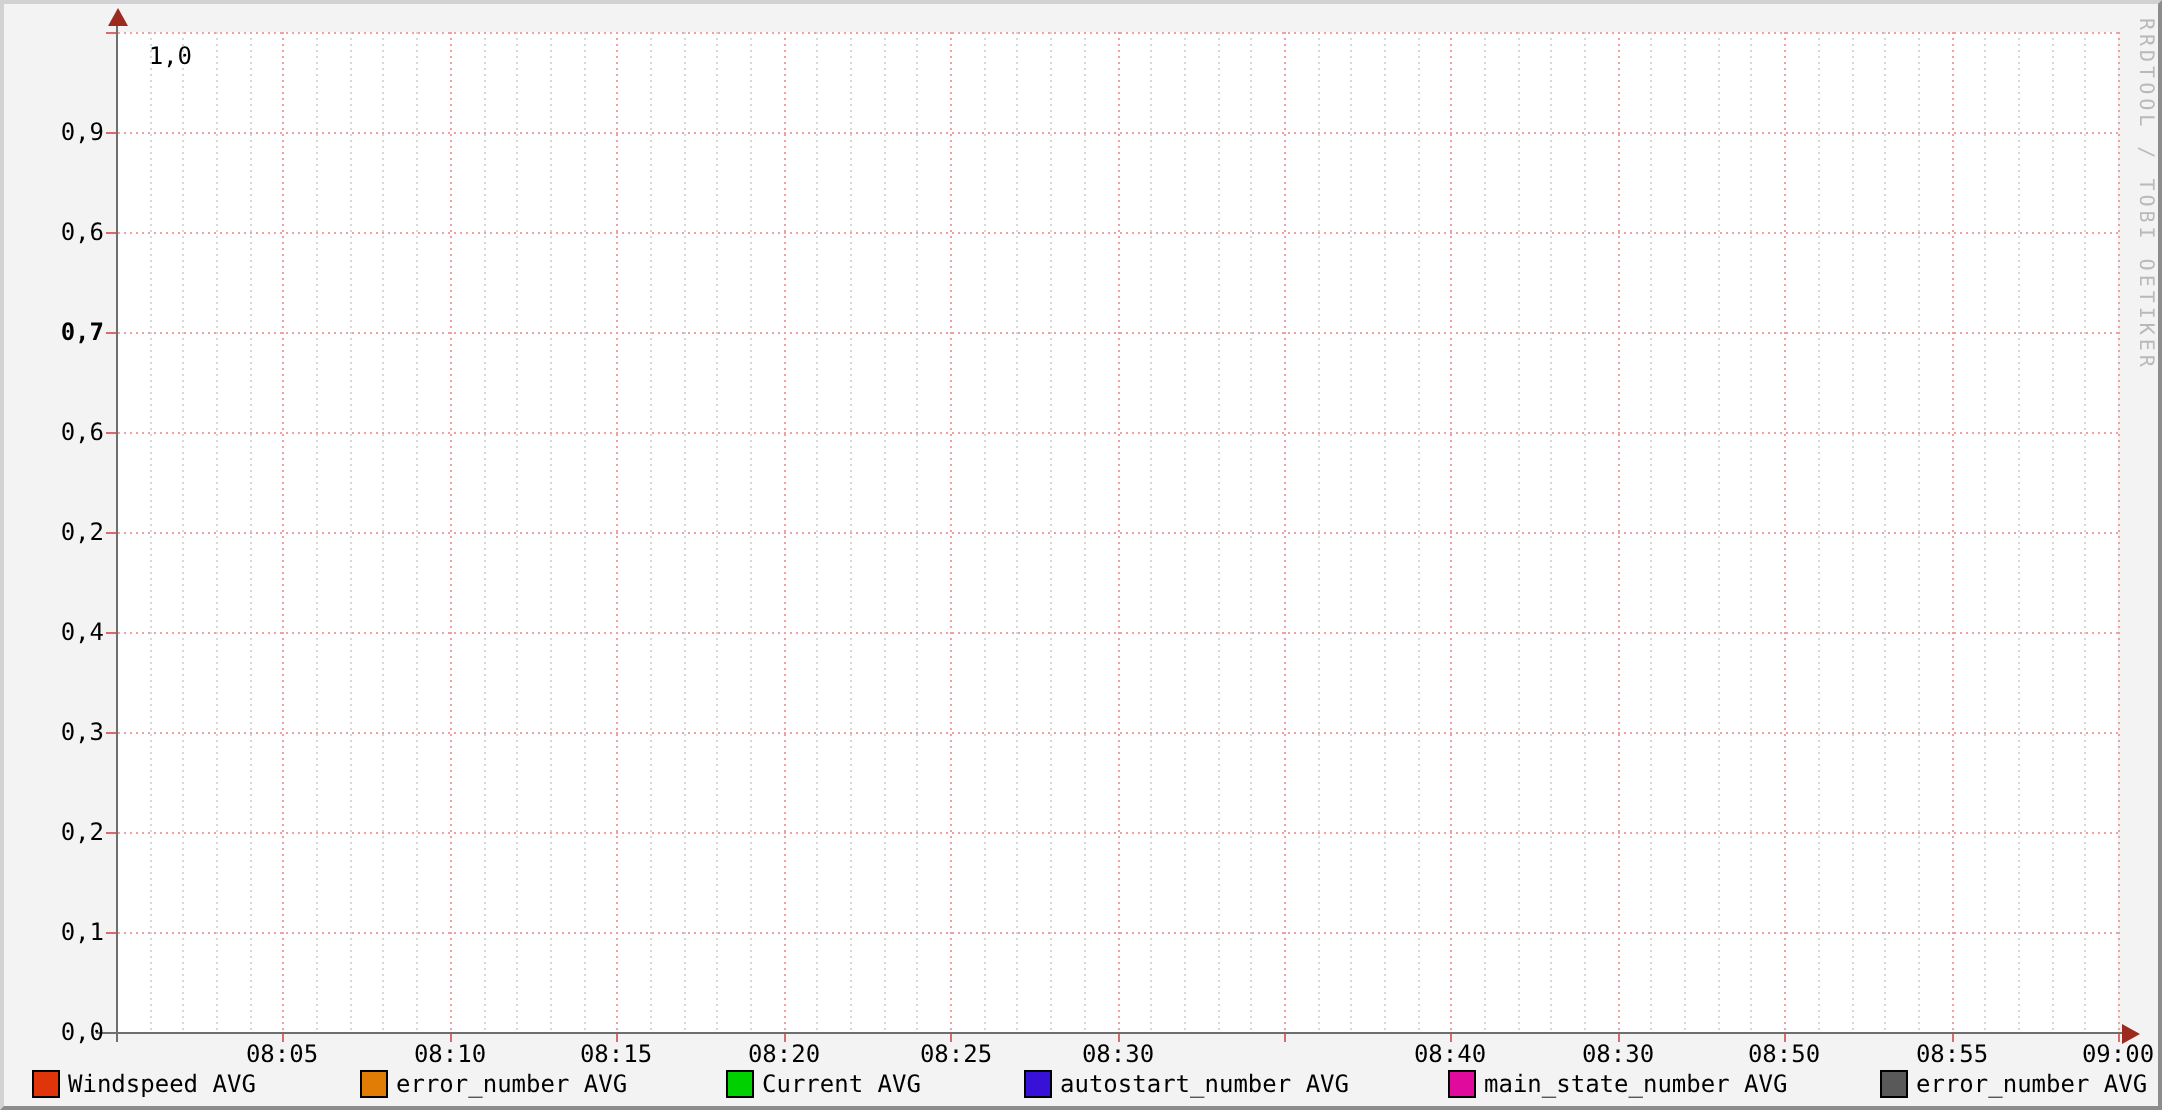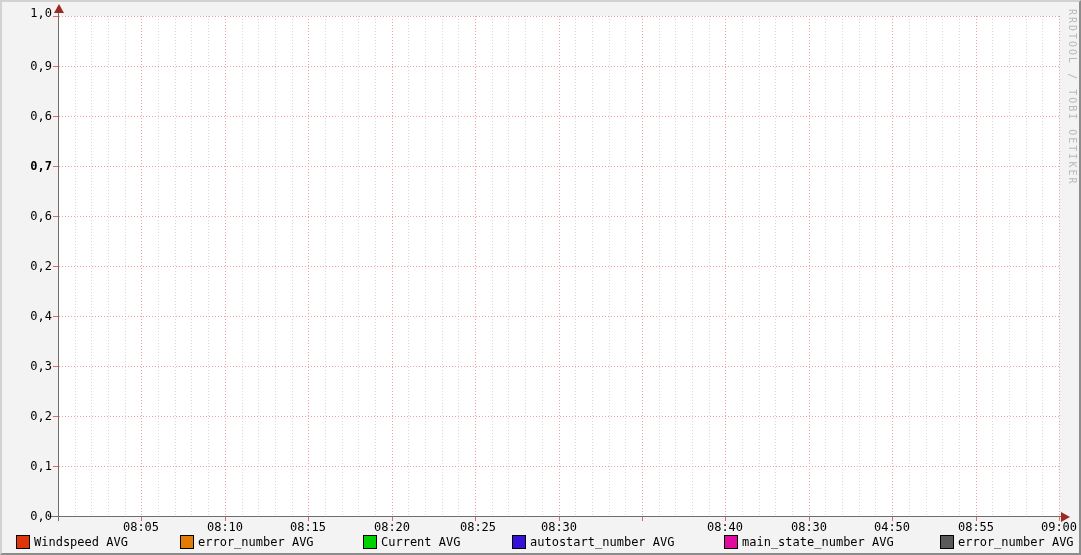--- a/index.html
+++ b/index.html
@@ -151,31 +151,31 @@
       <div class="ylab" style="left: 0px; top: 507px;">0,0</div>
       <div class="ylab" style="left: 0px; top: 457px;">0,1</div>
       <div class="ylab" style="left: 0px; top: 407px;">0,2</div>
       <div class="ylab" style="left: 0px; top: 357px;">0,3</div>
       <div class="ylab" style="left: 0px; top: 307px;">0,4</div>
       <div class="ylab" style="left: 0px; top: 257px;">0,2</div>
       <div class="ylab" style="left: 0px; top: 207px;">0,6</div>
       <div class="ylab" style="left: 0px; top: 157px; font-weight: bold;">0,7</div>
       <div class="ylab" style="left: 0px; top: 107px;">0,6</div>
       <div class="ylab" style="left: 0px; top: 57px;">0,9</div>
-      <div class="ylab" style="left: 0px; top: 4px;">1,0</div>
+      <div class="ylab" style="left: 0px; top: 19px; padding-left: 44px;">1,0</div>
       <div class="xlab" style="left: 115px; top: 518px;">08:05</div>
       <div class="xlab" style="left: 199px; top: 518px;">08:10</div>
       <div class="xlab" style="left: 282px; top: 518px;">08:15</div>
       <div class="xlab" style="left: 366px; top: 518px;">08:20</div>
       <div class="xlab" style="left: 452px; top: 518px;">08:25</div>
       <div class="xlab" style="left: 533px; top: 518px;">08:30</div>
       <div class="xlab" style="left: 616px; top: 518px; margin-top: 38px;">08:35</div>
       <div class="xlab" style="left: 699px; top: 518px;">08:40</div>
       <div class="xlab" style="left: 783px; top: 518px;">08:30</div>
-      <div class="xlab" style="left: 866px; top: 518px;">04:50</div>
+      <div class="xlab" style="left: 866px; top: 518px;">08:50</div>
       <div class="xlab" style="left: 950px; top: 518px;">08:55</div>
       <div class="xlab" style="left: 1033px; top: 518px;">09:00</div>
     </div>
   <div id="legend">
       <div class="legend-item" style="left: 14px;">
         <span class="swatch" style="background: rgb(224, 53, 11);"></span>
         <span class="legend-label">Windspeed AVG</span>
       </div>
       <div class="legend-item" style="left: 178px;">
         <span class="swatch" style="background: rgb(225, 124, 4);"></span>

